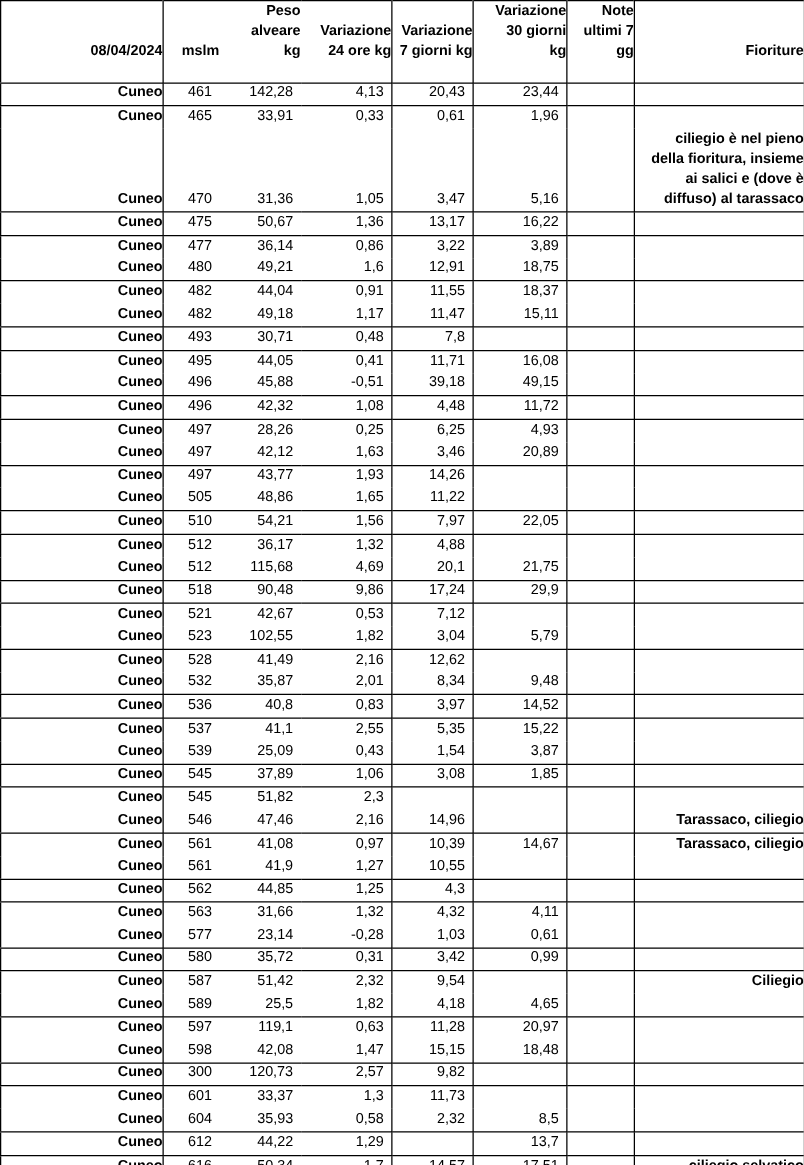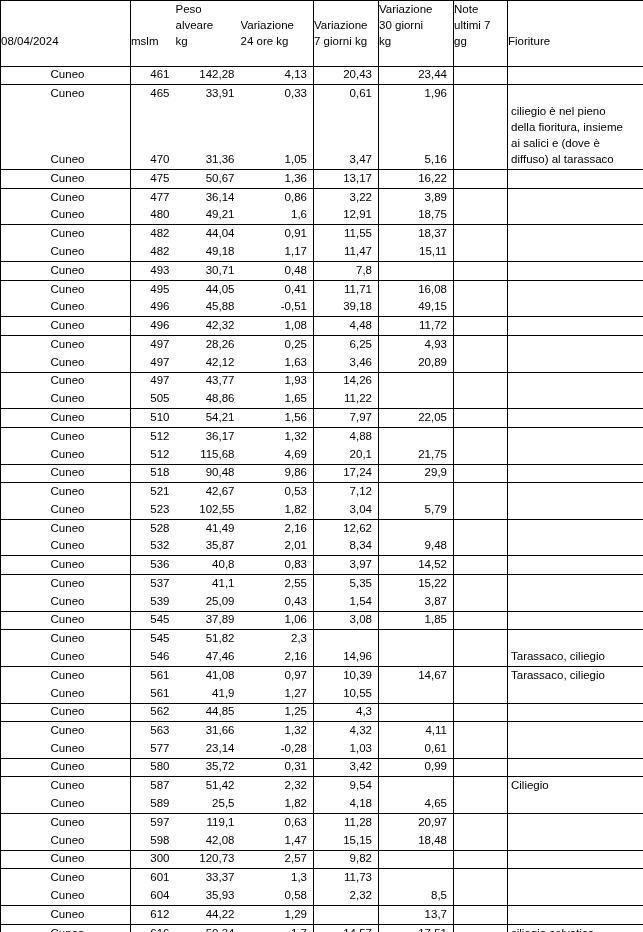--- a/index.html
+++ b/index.html
@@ -21,40 +21,41 @@
     font-size: 11.5px;
     color: #000000;
     background: #ffffff;
   }
   th, td {
     padding: 0 0 2px 0;
     vertical-align: bottom;
     overflow: hidden;
   }
   thead th {
-    font-weight: normal;
-    text-align: left;
+    font-weight: bold;
+    text-align: right;
     white-space: pre-line;
     line-height: 16px;
     border-bottom: 1px solid #000000;
     padding-bottom: 17px;
   }
   thead tr { height: 55px; }
   tbody tr { height: 18.4px; }
   tbody tr.tall { height: 64px; }
   tbody tr.bb > td { border-bottom: 1px solid #000000; }
   .vr { border-right: 1px solid #000000; }
   td { line-height: 15px; }
   .num { text-align: right; padding-right: 6px; }
-  .col-location { text-align: center; padding-left: 4px; }
+  .col-location { text-align: right; padding-left: 4px; font-weight: bold; }
   .col-fior {
-    text-align: left;
+    text-align: right;
     padding-left: 3px;
     white-space: pre-line;
     line-height: 16px;
+    font-weight: bold;
   }
 </style>
 </head>
 <body>
 
 <table class="sheet">
   <colgroup>
     <col style="width:130px">
     <col style="width:45px">
     <col style="width:65px">

